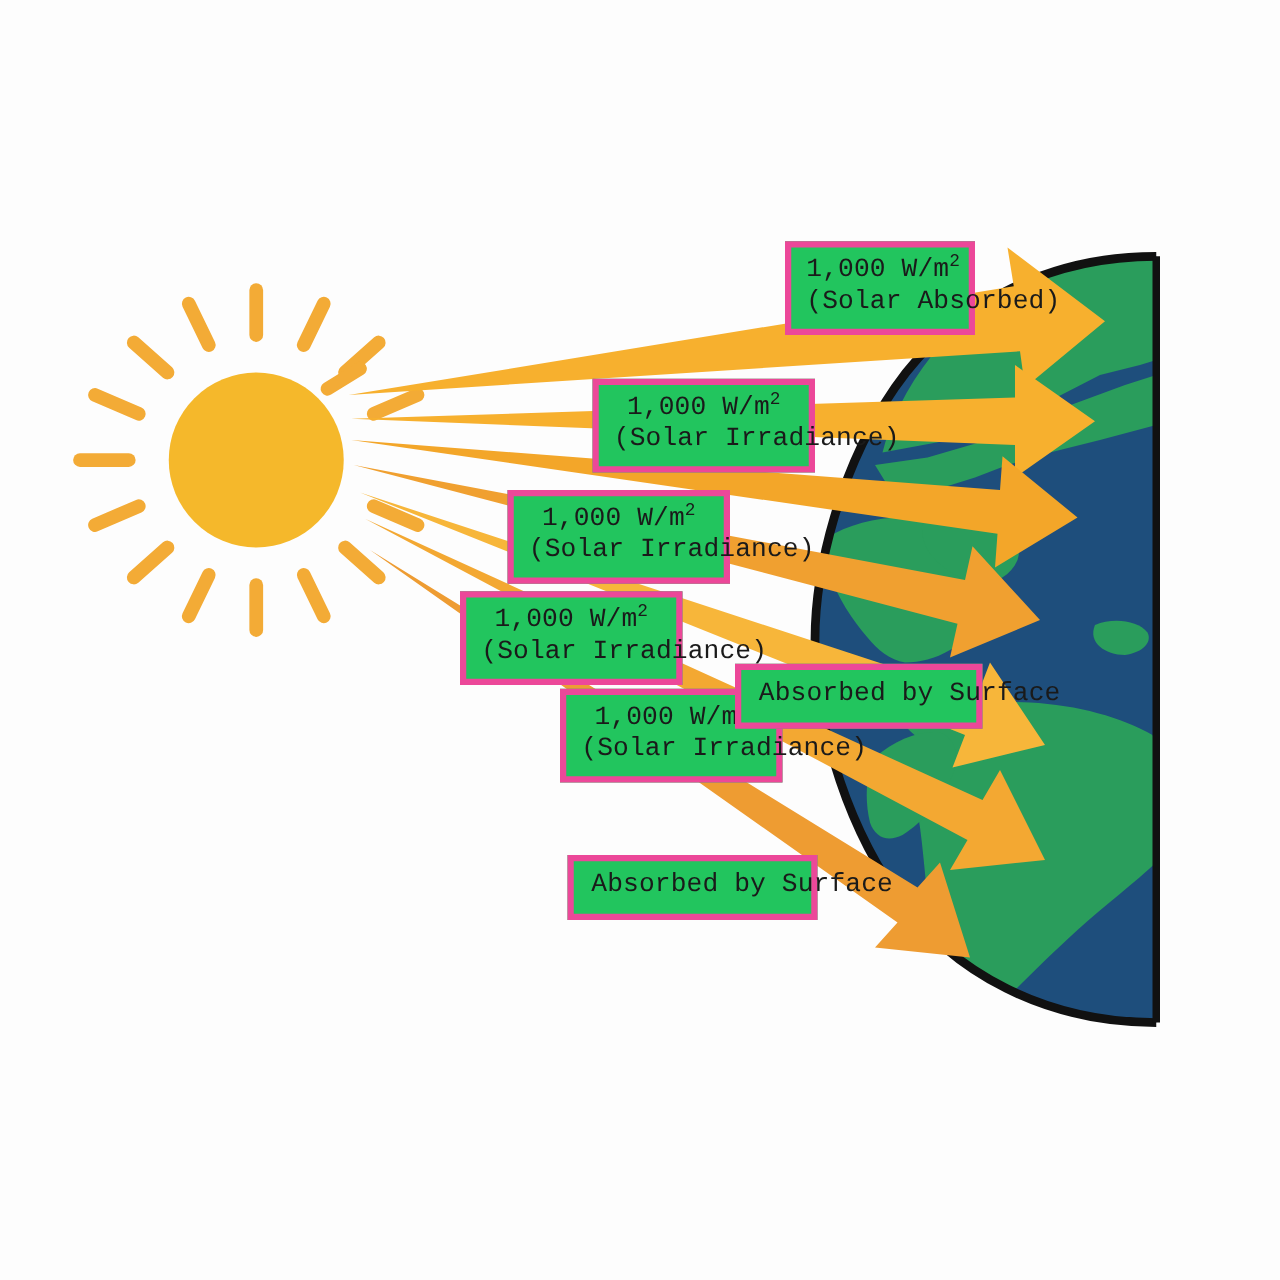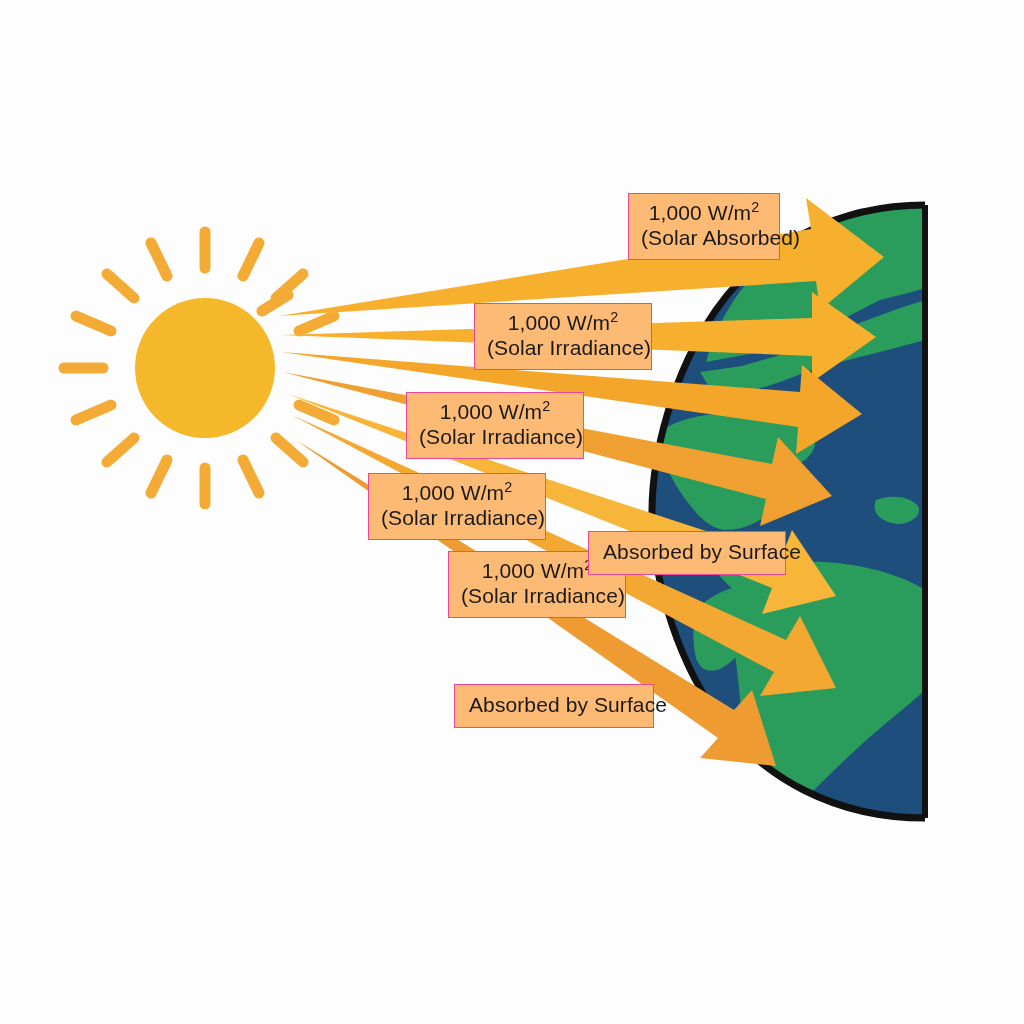--- a/index.html
+++ b/index.html
@@ -20,30 +20,30 @@
   }
   #scene {
     position: absolute;
     inset: 0;
     width: 1024px;
     height: 1024px;
   }
   .callout {
     position: absolute;
     box-sizing: border-box;
-    background: #fdba74;
-    border: 1px solid #ec4899;
+    background: #22c55e;
+    border: 5px solid #ec4899;
     color: #1a1a1a;
     text-align: center;
     line-height: 1.18;
     font-size: 21px;
     letter-spacing: 0.1px;
     padding: 7px 12px 8px 12px;
     white-space: nowrap;
-    font-family: Liberation Sans, sans-serif;
+    font-family: Liberation Mono, monospace;
   }
   .callout .l1 { display: block; }
   .callout .l2 { display: block; }
   .callout.single {
     padding: 8px 14px 9px 14px;
     margin-top: 20px;
   }
   sup {
     font-size: 0.68em;
     vertical-align: super;

